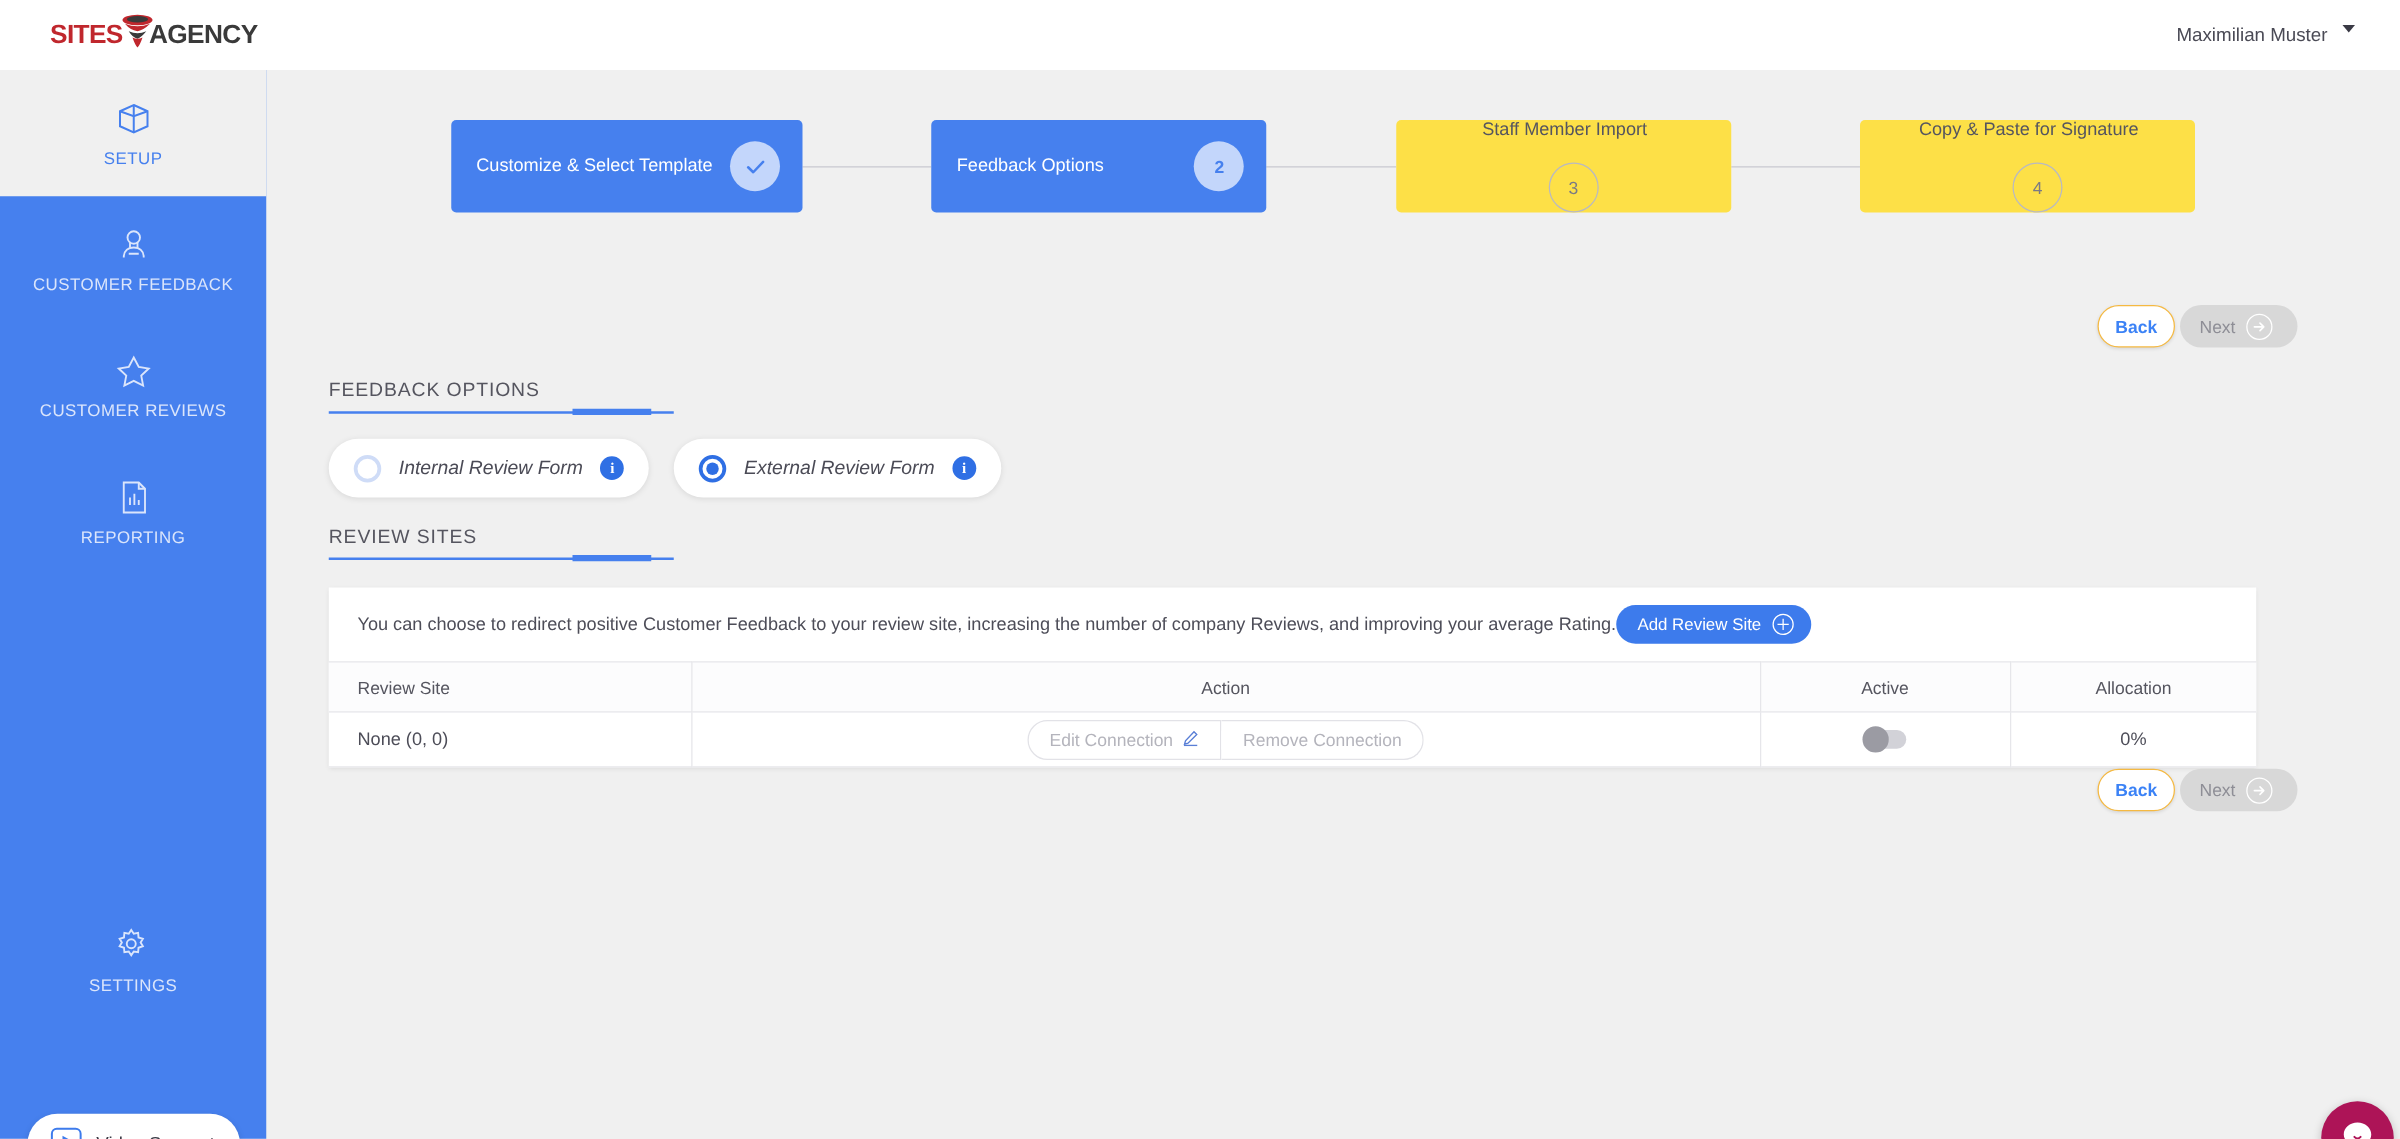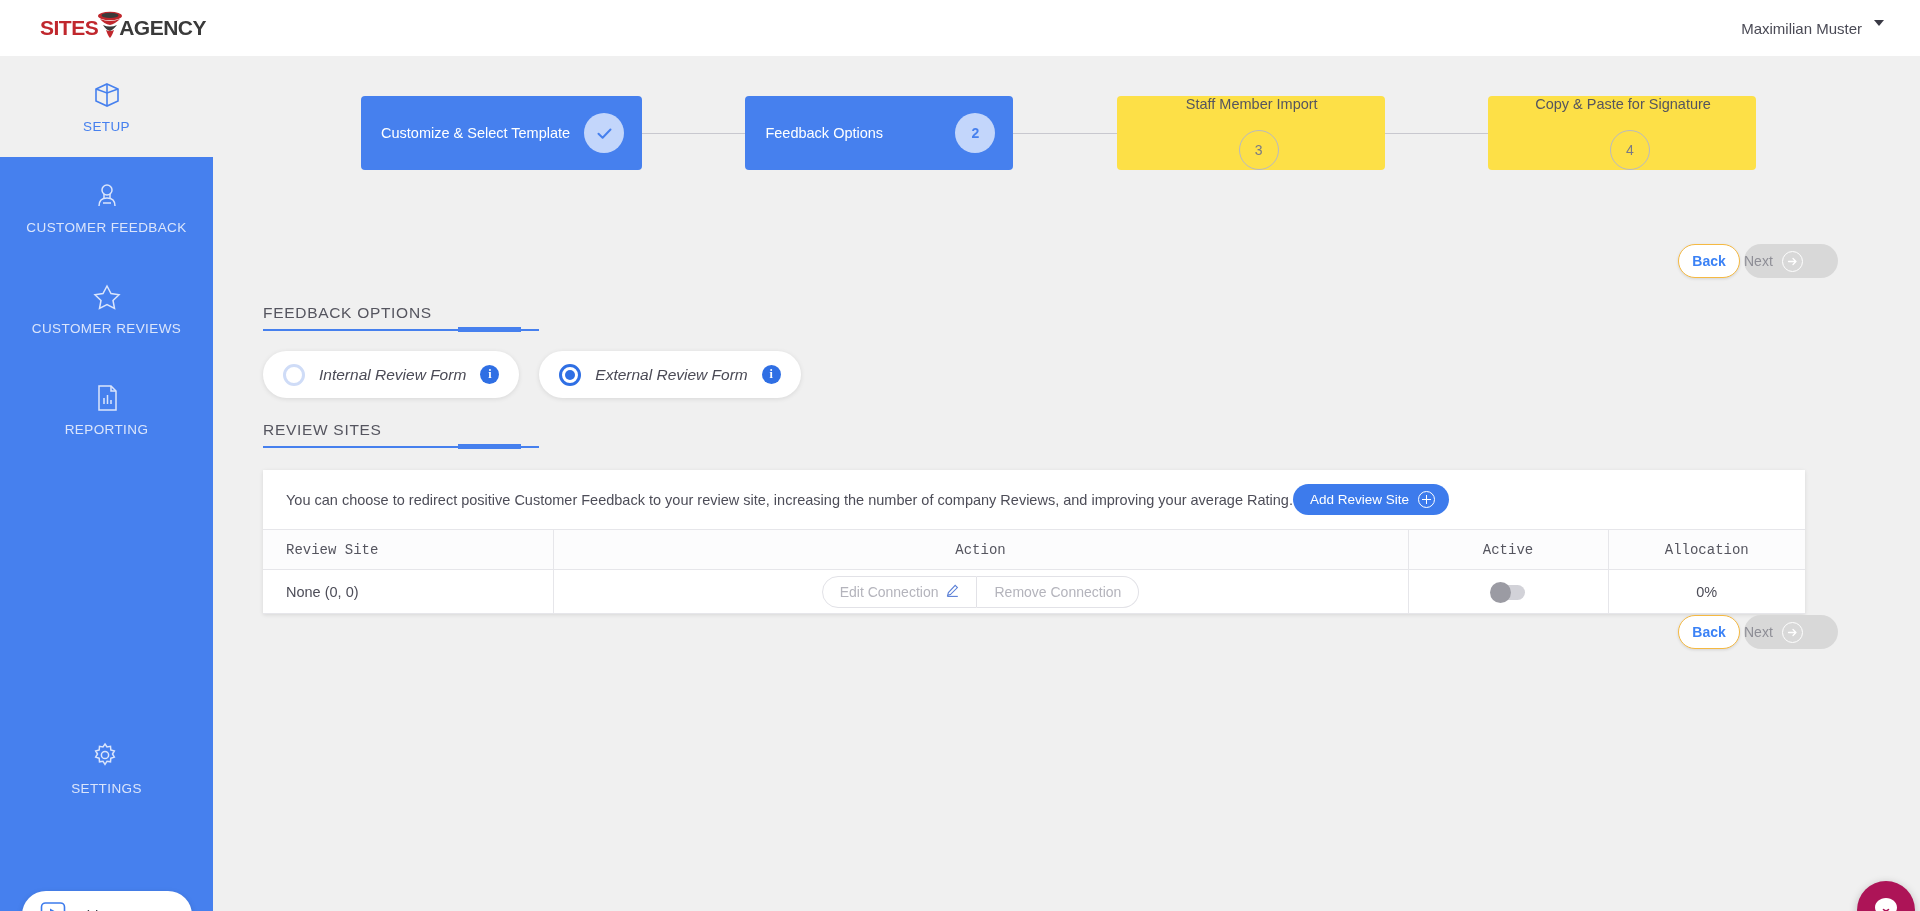--- a/index.html
+++ b/index.html
@@ -107,21 +107,21 @@
   .btn-back {
     width: 62px; height: 34px; border-radius: 17px;
     background: #ffffff; border: 1.6px solid #f5b942;
     color: #3b82f6; font-size: 14px; font-weight: bold;
     display: flex; align-items: center; justify-content: center;
     cursor: pointer; box-shadow: 0 1px 3px rgba(0,0,0,0.12);
   }
   .btn-next {
     width: 94px; height: 34px; border-radius: 17px;
     background: #d8d8d8; color: #8e8e96; font-size: 14px;
-    display: flex; align-items: center; 
+    display: flex; align-items: center; justify-content: center;
     gap: 9px; cursor: default; padding-right: 4px;
   }
   .arrow-circle {
     width: 21px; height: 21px; border-radius: 50%;
     border: 1.4px solid #ffffff; display: flex;
     align-items: center; justify-content: center;
   }
 
   
   .sec-head { position: absolute; }
@@ -185,21 +185,20 @@
   }
   .plus-circle::before { left: 3.5px; top: 7px; width: 8.5px; height: 1.3px; }
   .plus-circle::after { left: 7.2px; top: 3.3px; width: 1.3px; height: 8.5px; }
 
   .tbl { width: 100%; border-collapse: collapse; table-layout: fixed; }
   .tbl th {
     font-size: 14px; font-weight: normal; color: #55555f;
     height: 40px; border-top: 1px solid #e6e6ea;
     border-bottom: 1px solid #e6e6ea; border-right: 1px solid #e6e6ea;
     background: #fcfcfd;
-    font-family: Liberation Mono, monospace;
   }
   .tbl td {
     height: 44px; border-bottom: 1px solid #e6e6ea;
     border-right: 1px solid #e6e6ea; font-size: 14.5px; color: #4d4d58;
   }
   .tbl th:last-child, .tbl td:last-child { border-right: none; }
   .col-site { width: 290px; text-align: left; padding-left: 23px; }
   .col-action { width: 855px; text-align: center; }
   .col-active { width: 200px; text-align: center; }
   .col-alloc { width: 197px; text-align: center; }

